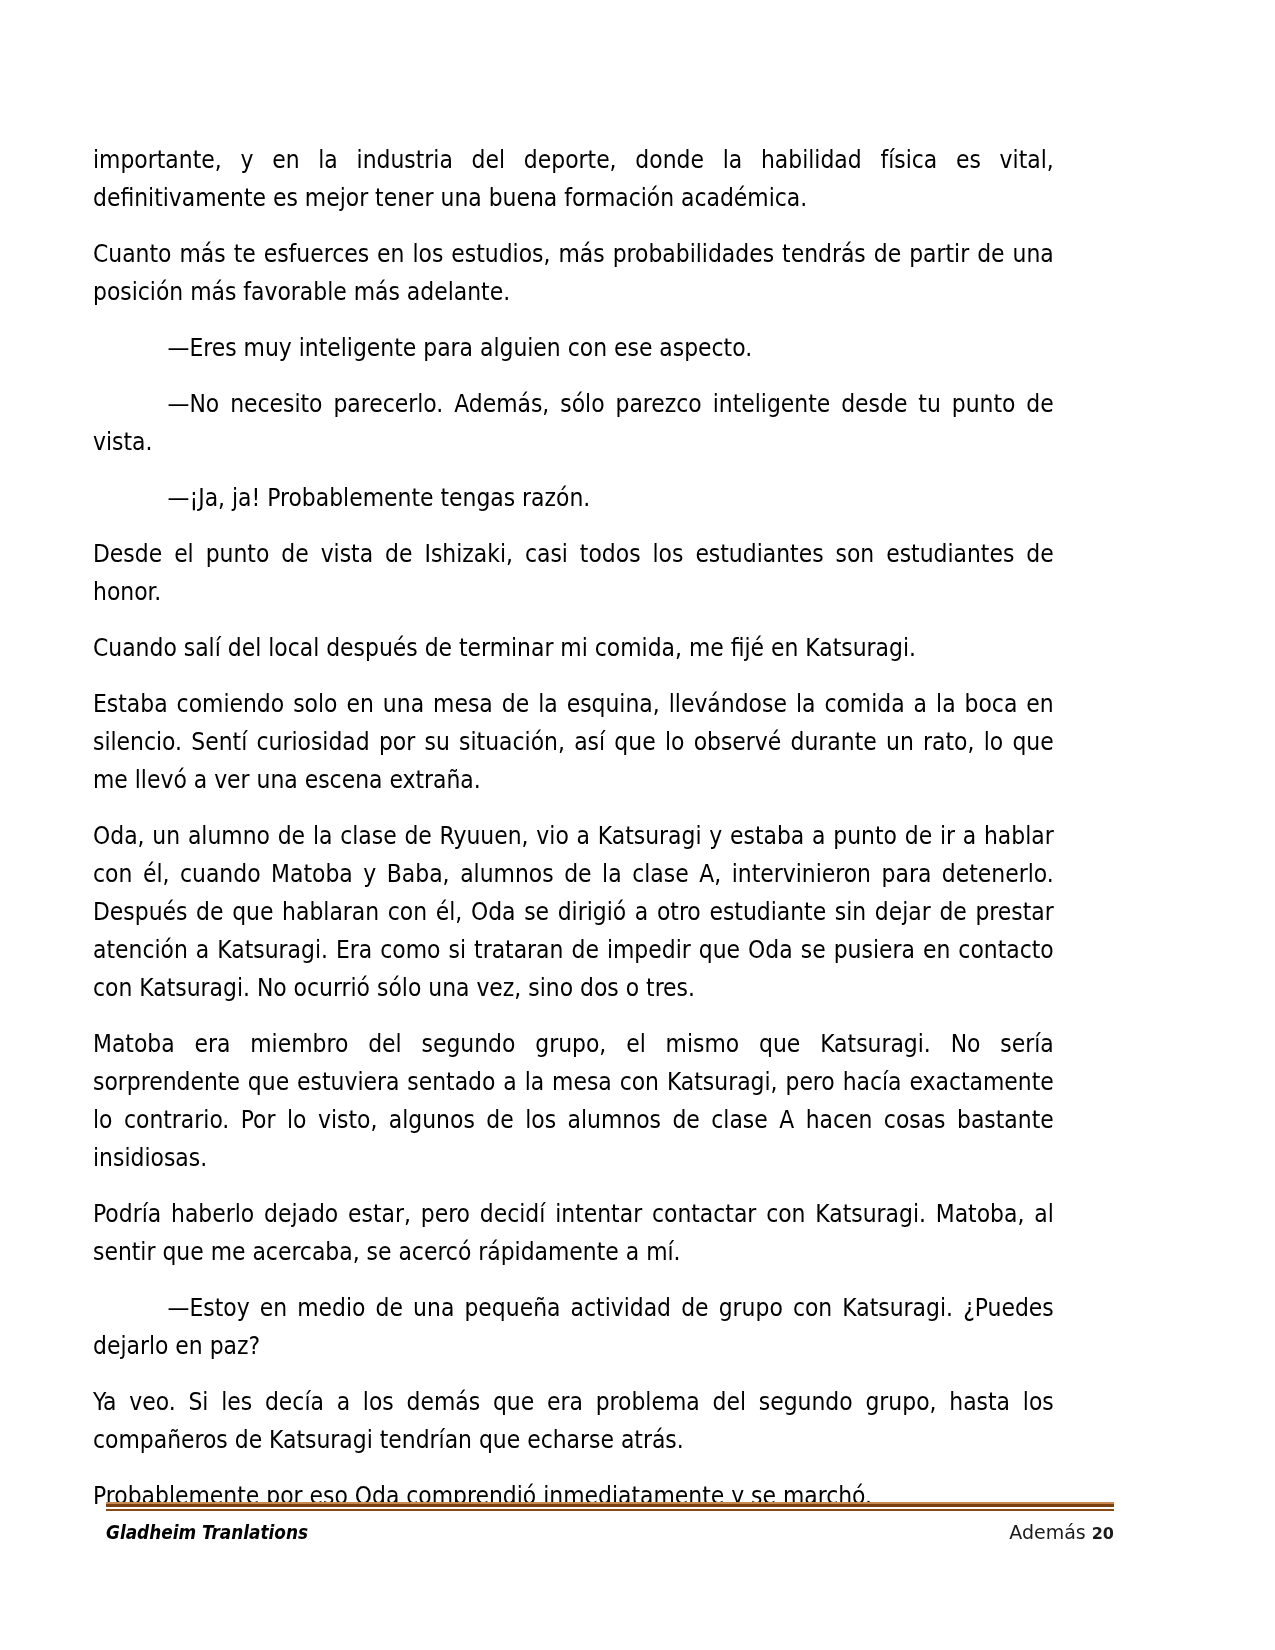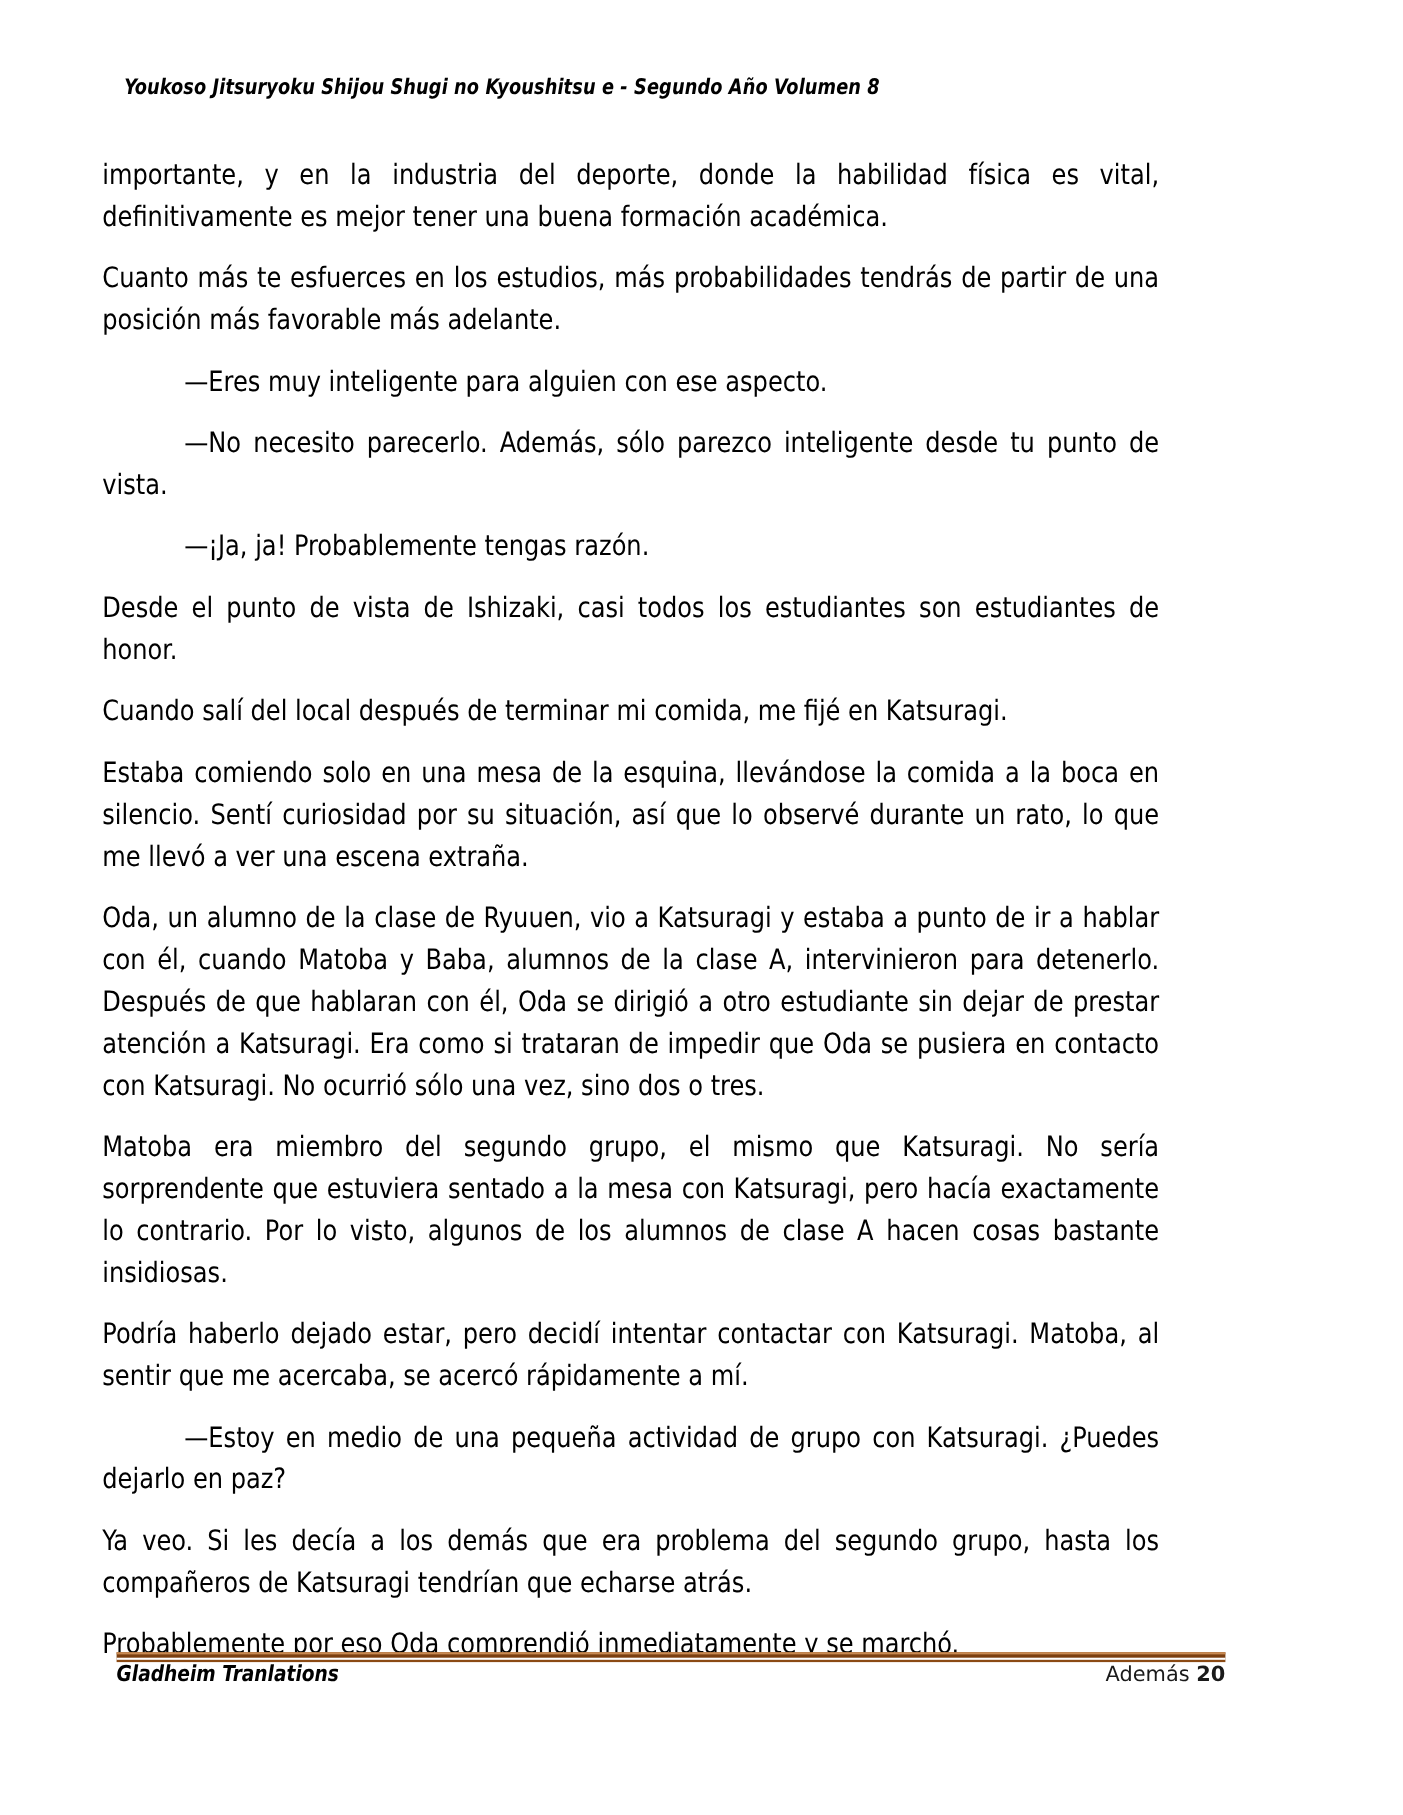--- a/index.html
+++ b/index.html
@@ -90,50 +90,48 @@
     left: 0;
     right: 0;
     bottom: -4px;
     height: 2px;
     background: #8B4A14;
   }
   .footer-row {
     display: flex;
     align-items: baseline;
     justify-content: space-between;
+    margin-top: 11px;
   }
   .footer-left {
     font-family: "DejaVu Sans Condensed", "Liberation Sans Narrow", "Liberation Sans", sans-serif;
     font-weight: bold;
     font-style: italic;
     font-size: 20px;
     color: #000000;
     transform: scaleX(0.94);
     transform-origin: left center;
     white-space: nowrap;
   }
   .footer-right {
     font-family: "DejaVu Sans", "Liberation Sans", sans-serif;
     font-size: 19px;
     color: #1a1a1a;
     white-space: nowrap;
   }
   .footer-right .pagenum {
     font-weight: bold;
-    font-size: 19px;
+    font-size: 16px;
   }
 </style>
 </head>
 <body>
 
 <div class="page">
 
-  <div class="header">
-    <div class="header-title">Youkoso Jitsuryoku Shijou Shugi no Kyoushitsu e - Segundo Año Volumen 8</div>
-  </div>
 
   <div class="content">
     <p class="para">importante, y en la industria del deporte, donde la habilidad física es vital, definitivamente es mejor tener una buena formación académica.</p>
     <p class="para">Cuanto más te esfuerces en los estudios, más probabilidades tendrás de partir de una posición más favorable más adelante.</p>
     <p class="para dialogue">—Eres muy inteligente para alguien con ese aspecto.</p>
     <p class="para dialogue">—No necesito parecerlo. Además, sólo parezco inteligente desde tu punto de vista.</p>
     <p class="para dialogue">—¡Ja, ja! Probablemente tengas razón.</p>
     <p class="para">Desde el punto de vista de Ishizaki, casi todos los estudiantes son estudiantes de honor.</p>
     <p class="para">Cuando salí del local después de terminar mi comida, me fijé en Katsuragi.</p>
     <p class="para">Estaba comiendo solo en una mesa de la esquina, llevándose la comida a la boca en silencio. Sentí curiosidad por su situación, así que lo observé durante un rato, lo que me llevó a ver una escena extraña.</p>

